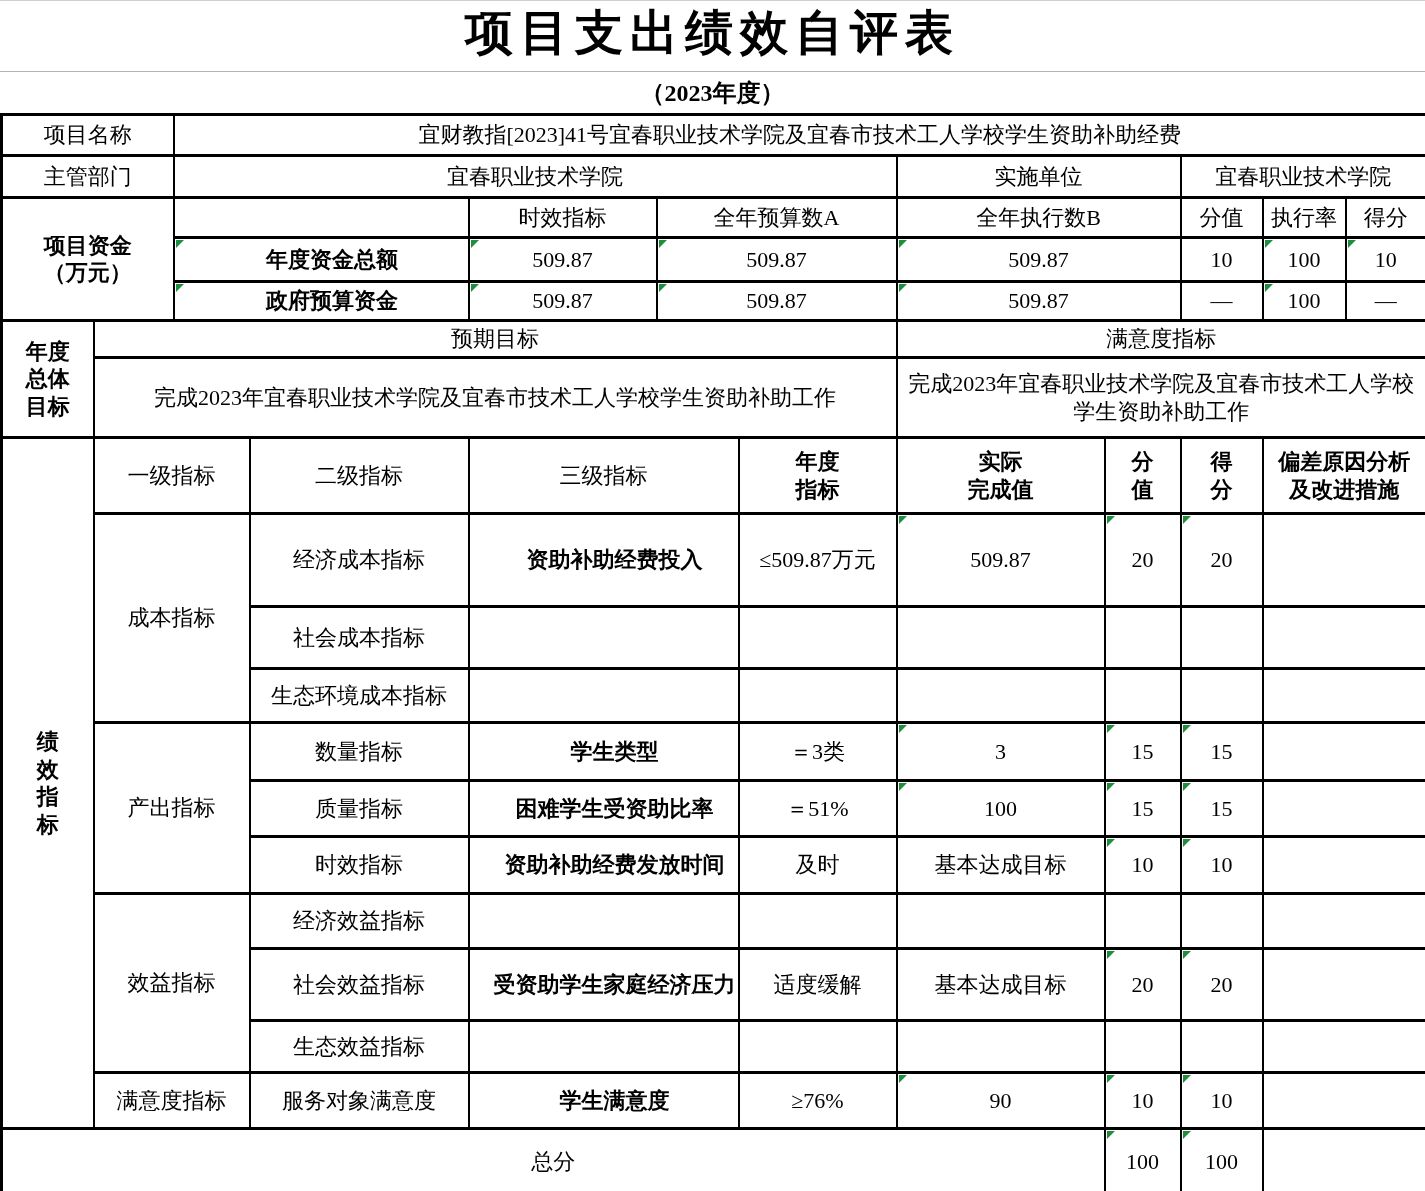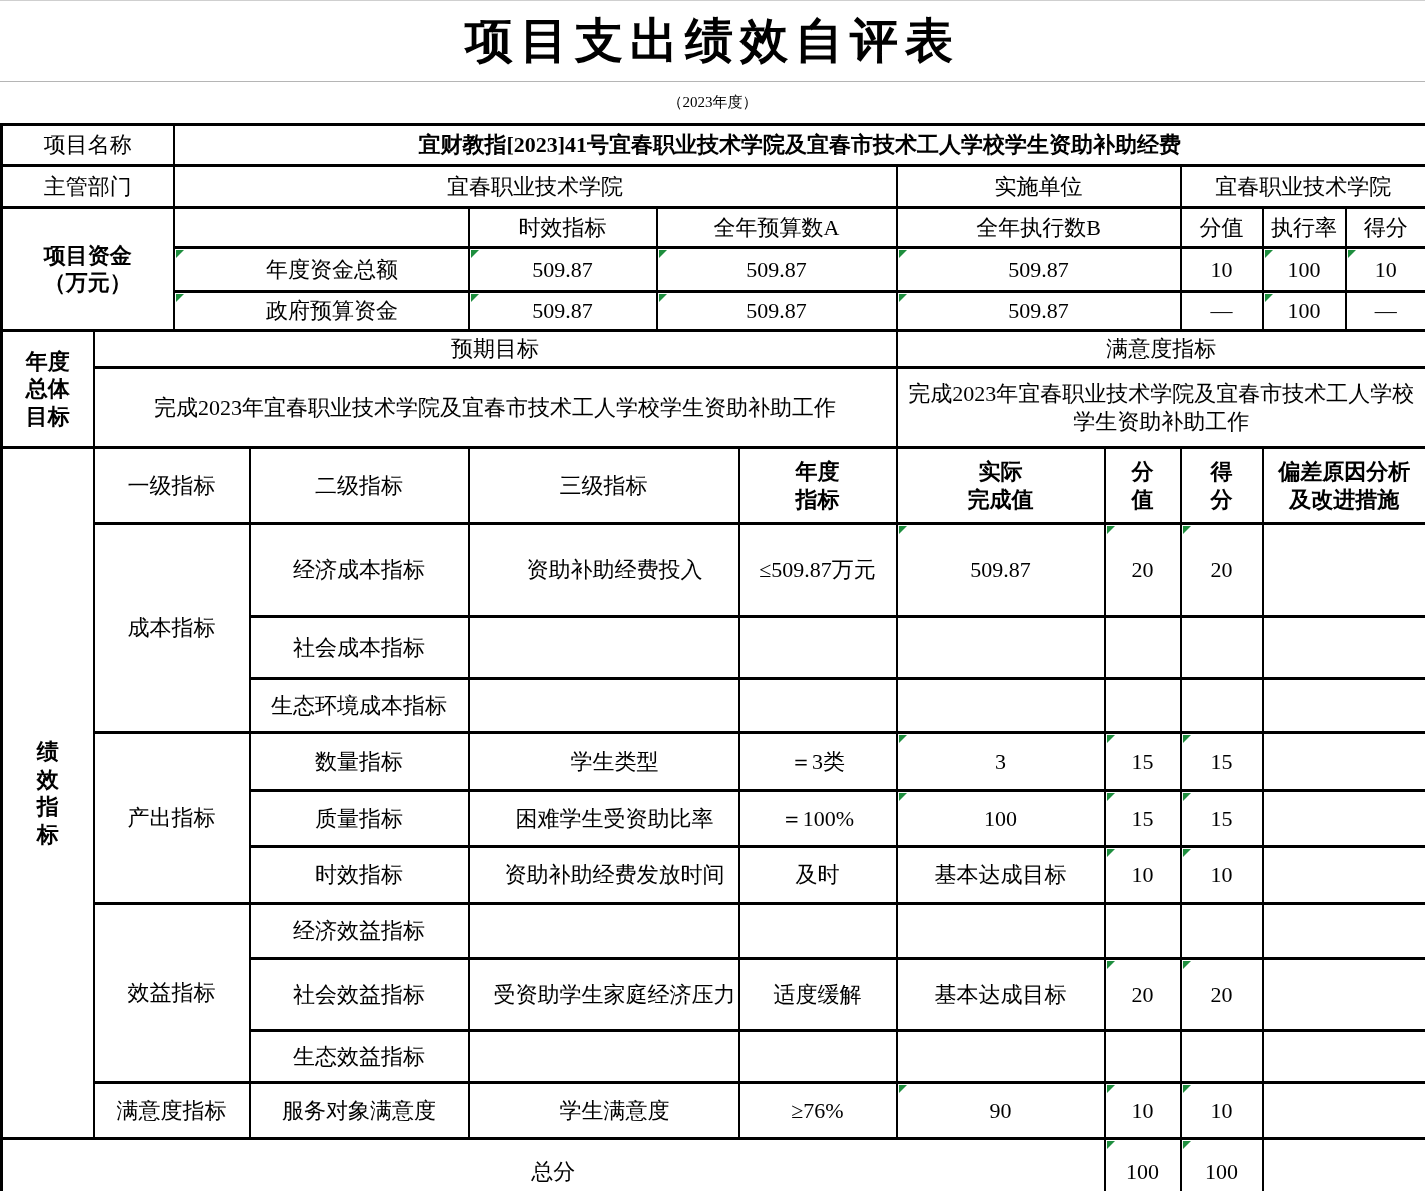--- a/index.html
+++ b/index.html
@@ -5,43 +5,44 @@
   :root { --tri-green:#1e8e3e; }
   * { margin:0; padding:0; box-sizing:border-box; }
   html,body { background:#fff; }
   .page {
     width:1425px; height:1191px; background:#fff; color:#000;
     font-family:"Liberation Serif","DejaVu Serif",serif;
     border-top:1px solid #cfcfcf;
     overflow:hidden;
   }
   .title-block {
-    height:81px; display:flex; align-items:center; justify-content:center;
+    height:71px; display:flex; justify-content:center;
     border-bottom:1px solid #b5b5b5;
   }
   .main-title {
     font-size:48px; font-weight:900; letter-spacing:7px;
   }
   .subtitle-block {
     height:41px; display:flex; align-items:center; justify-content:center;
-    font-size:15px;
+    font-size:24px;
+    font-weight:bold;
   }
   table.sheet {
     width:1425px; border-collapse:collapse; table-layout:fixed;
     border:3px solid #000;
   }
   table.sheet td {
     border-left:2px solid #000; border-right:2px solid #000;
     border-top:3px solid #000; border-bottom:3px solid #000;
     text-align:center; vertical-align:middle;
     position:relative; overflow:hidden;
     font-size:22px; line-height:1.25;
   }
-  .left { text-align:left; padding-left:22px; }
-  .bold { font-weight:bold;margin-top:36px; }
+  .left { text-align:left; padding-left:22px;font-weight:bold; }
+  .bold { font-weight:normal;margin-top:36px; }
   .f21 { font-size:21px; }
   .f23 { font-size:23px; }
   .f24 { font-size:24px; }
   .f25 { font-size:25px; }
   .f26 { font-size:26px; }
   .f27 { font-size:27px; }
   .f28 { font-size:28px; }
   .num  { font-family:Liberation Serif, serif; font-size:27px; }
   .num26{ font-family:"Liberation Serif","DejaVu Serif",serif; font-size:26px; }
   .num-sm { font-family:"Liberation Serif","DejaVu Serif",serif; font-size:20px; }
@@ -199,21 +200,21 @@
         <td class="f26">＝3类</td>
         <td class="num26 tri">3</td>
         <td class="num26 tri">15</td>
         <td class="num26 tri">15</td>
         <td colspan="2"></td>
       </tr>
 
       <tr style="height:56px">
         <td>质量指标</td>
         <td colspan="2" class="left">困难学生受资助比率</td>
-        <td class="f26">＝100%</td>
+        <td class="f26">＝51%</td>
         <td class="num26 tri">100</td>
         <td class="num26 tri">15</td>
         <td class="num26 tri">15</td>
         <td colspan="2"></td>
       </tr>
 
       <tr style="height:57px">
         <td>时效指标</td>
         <td colspan="2" class="left">资助补助经费发放时间</td>
         <td class="f27">及时</td>

